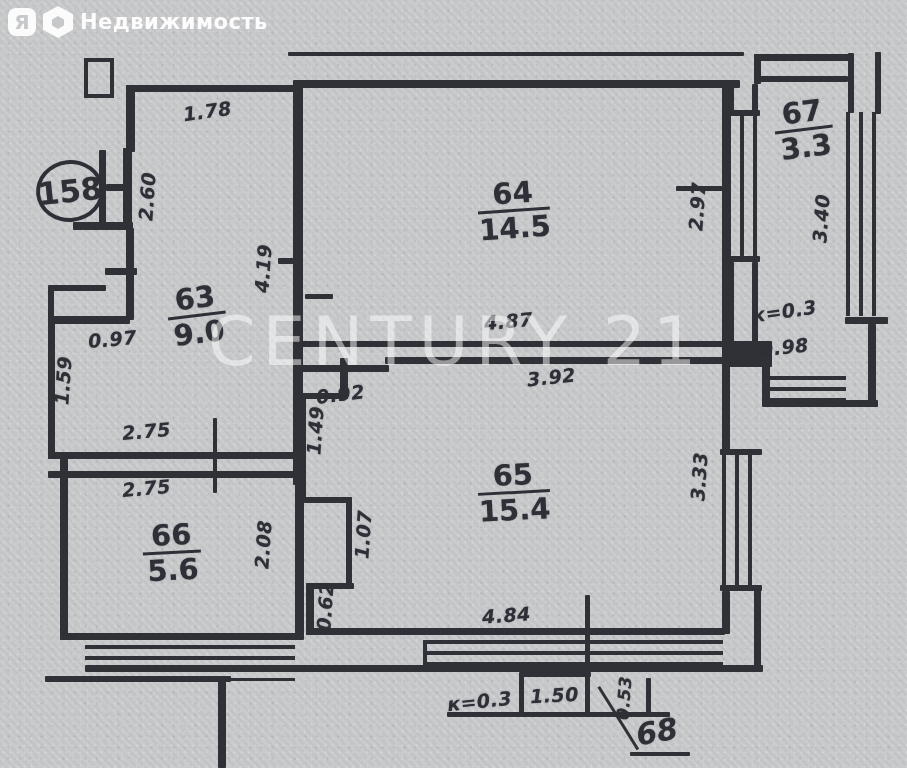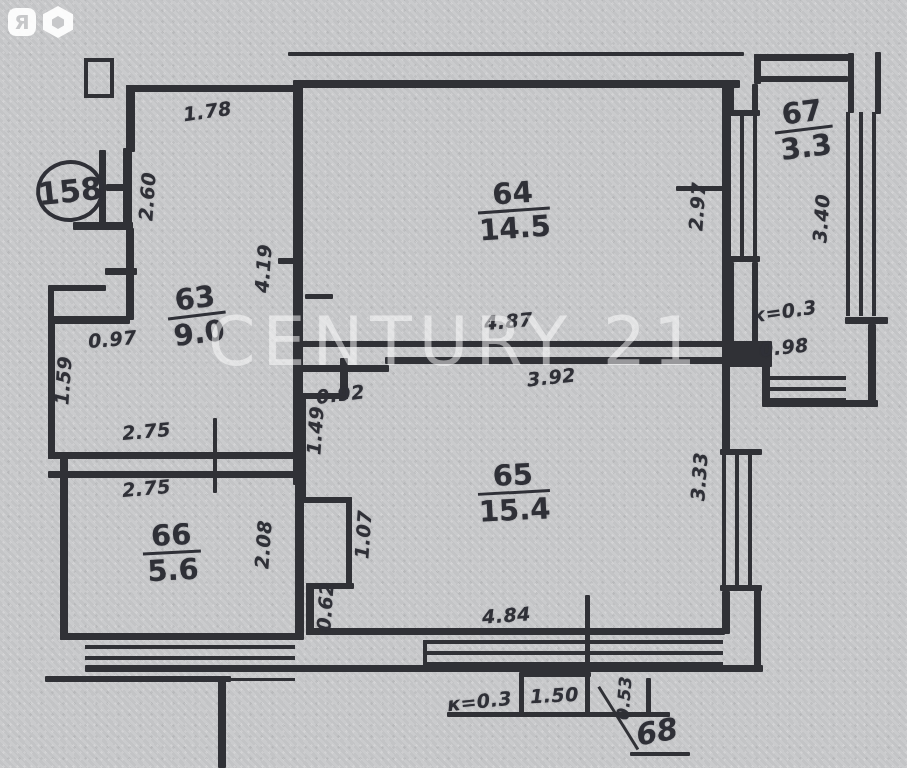--- a/index.html
+++ b/index.html
@@ -184,16 +184,17 @@
     <div class="dim" style="left:760px;top:336px;transform:rotate(-6deg)">0.98</div>
   </div>
 
   <div class="logo">
     <div class="logo-sq">
       <span>Я</span>
     </div>
     <div class="logo-hex">
         <i></i>
       </div>
+    <div class="logo-text">Недвижимость</div>
   </div>
   <div class="wm1">CENTURY 21</div>
 
 </div>
 
 </body></html>

